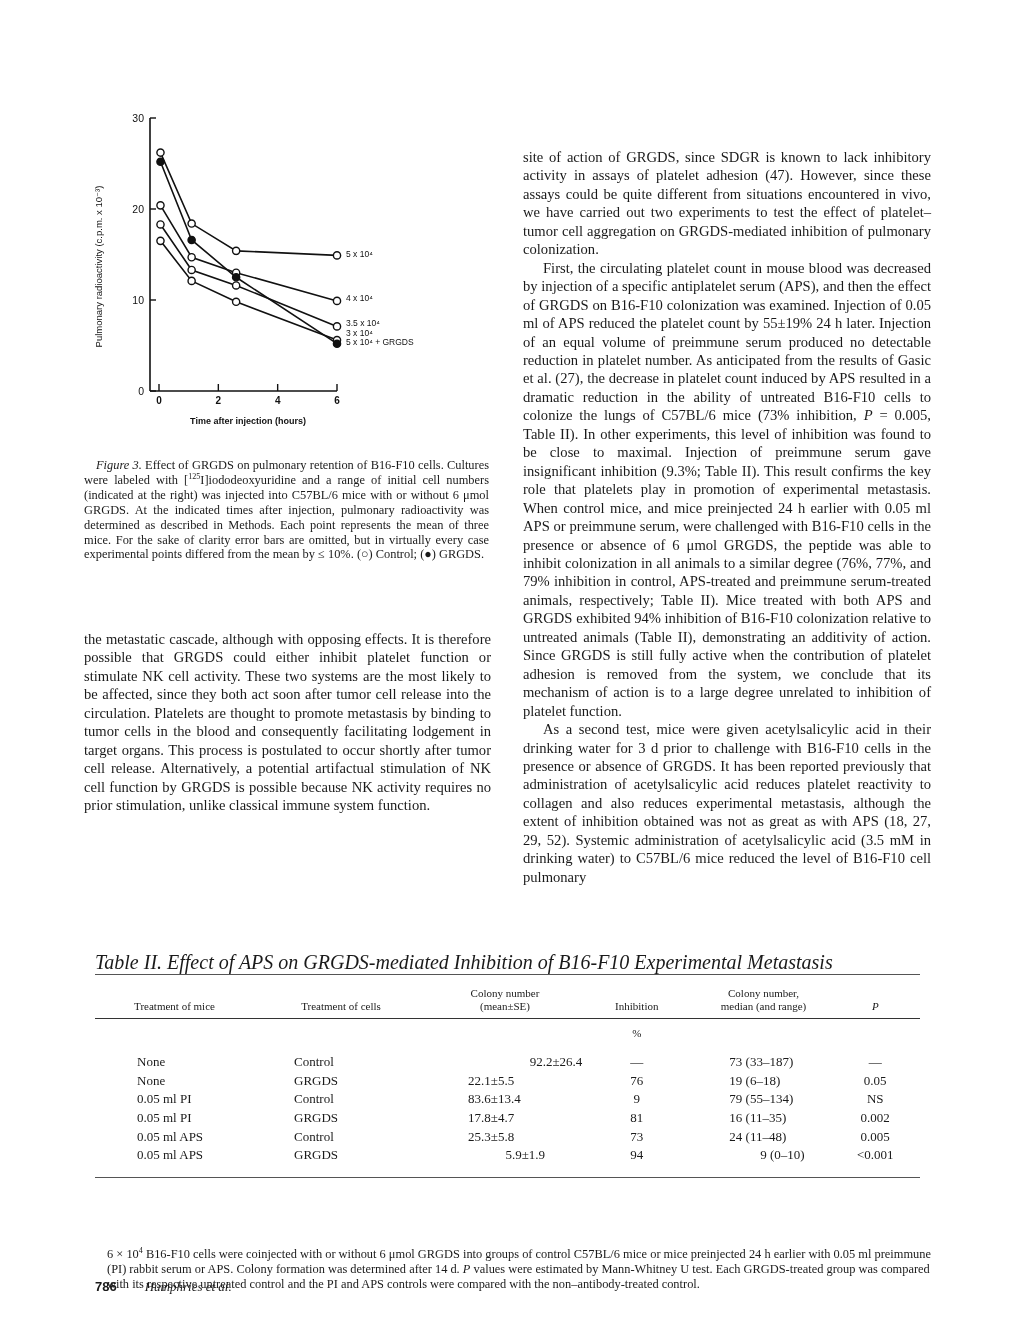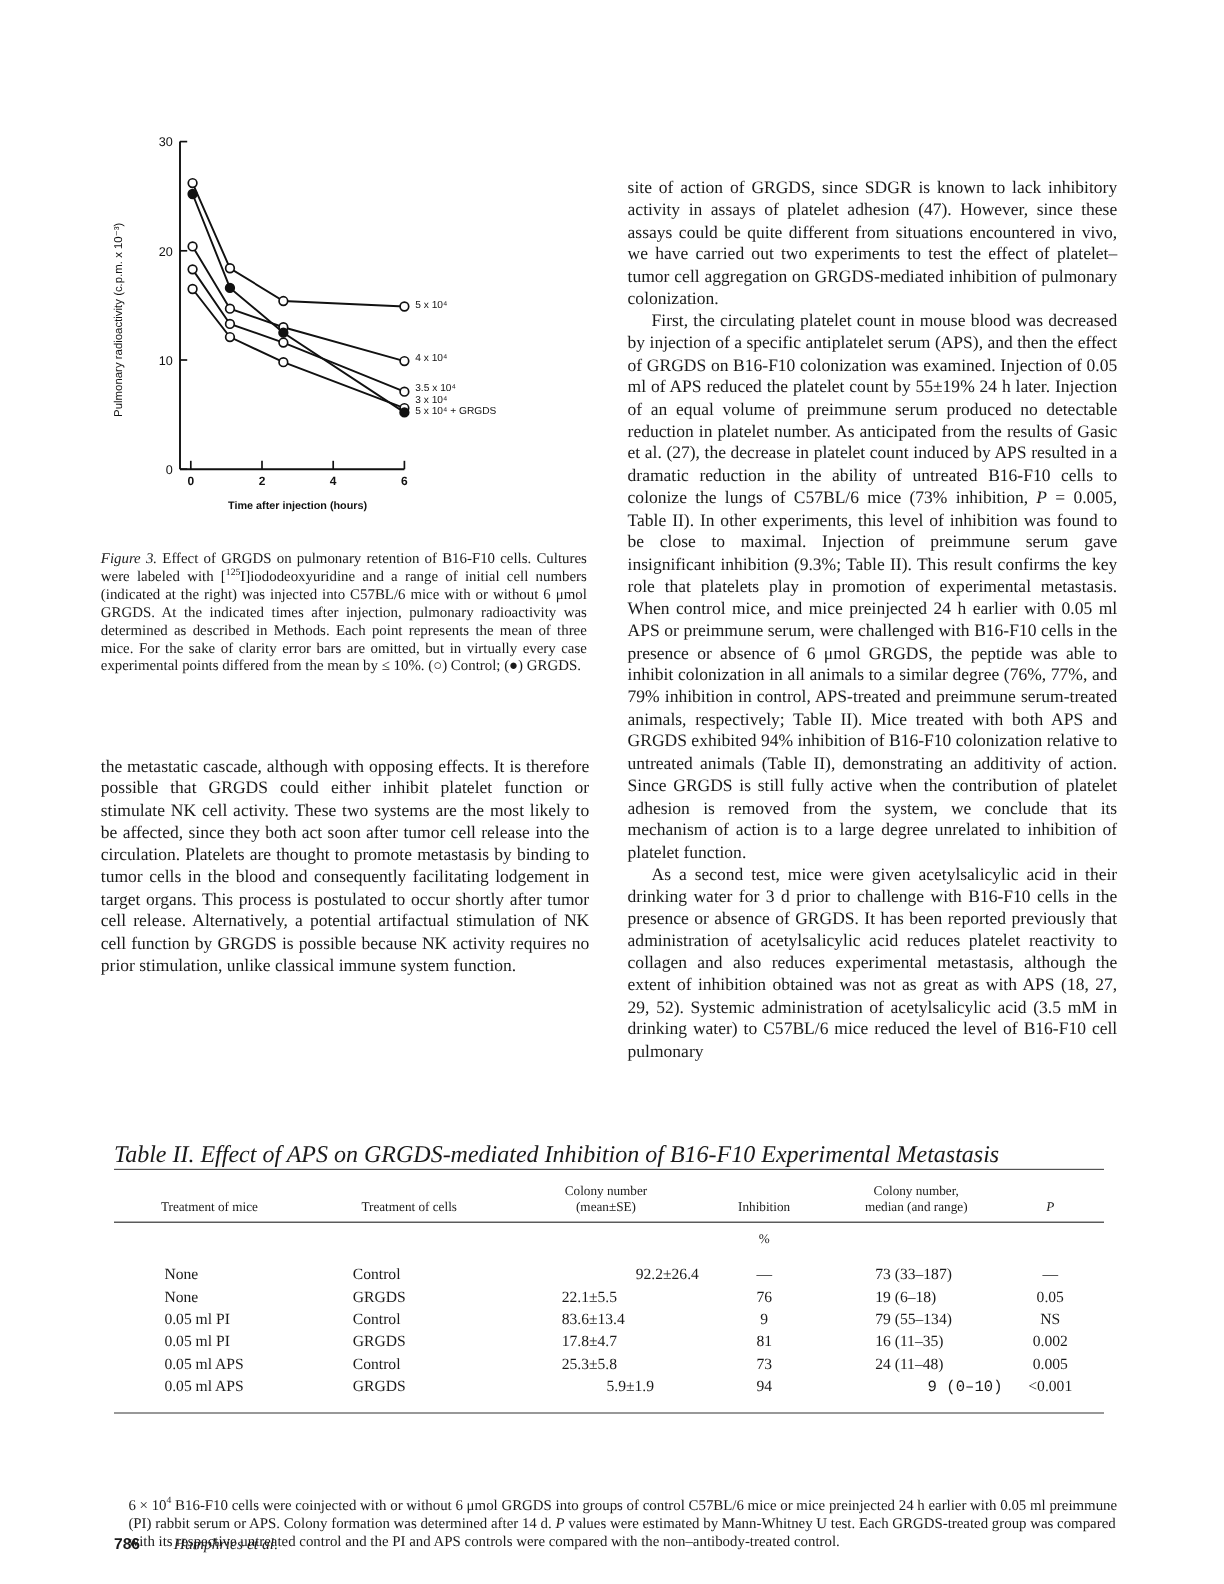--- a/index.html
+++ b/index.html
@@ -3,21 +3,21 @@
 <meta charset="utf-8">
 <style>
   html, body { margin:0; padding:0; background:#ffffff; }
   body { width:1020px; height:1320px; position:relative; overflow:hidden;
          font-family:"Liberation Serif", "DejaVu Serif", serif; color:#1a1a1a; }
   .abs { position:absolute; }
   .col-text { font-size:14.6px; line-height:18.45px; text-align:justify; }
   .col-text p { margin:0; }
   .col-text p.indent { text-indent:20px; }
   .caption { font-size:12.4px; line-height:14.9px; text-align:justify; }
-  .caption .fig-label { font-style:italic; }
+  .caption .fig-label { font-style:italic;margin-left:12px; }
   sup { font-size:0.65em; line-height:0; vertical-align:super; }
   .chart-svg text { font-family:"Liberation Sans", "DejaVu Sans", sans-serif; fill:#111; }
   .table-title { font-style:italic; font-size:20px; }
   table.data { border-collapse:collapse; font-size:13px; width:820px; }
   table.data th { font-weight:normal; font-size:11px; line-height:12.5px; vertical-align:bottom; padding:0 0 6px 0; }
   table.data td { padding:0; height:18.6px; }
   .rule-top { border-top:1.6px solid #555; }
   .rule-mid { border-top:1.3px solid #333; }
   .rule-bot { border-top:1.6px solid #555; }
   .footnote { font-size:12.4px; line-height:15.2px; }
@@ -180,21 +180,21 @@
           <td style="text-align: left; padding-left: 40px;">25.3±5.8</td>
           <td style="text-align: center; padding-left: 0px;">73</td>
           <td style="text-align: left; padding-left: 38px;">24 (11–48)</td>
           <td style="text-align: center; padding-left: 0px;">0.005</td>
         </tr>
         <tr>
           <td style="text-align: left; padding-left: 42px;">0.05 ml APS</td>
           <td style="text-align: left; padding-left: 40px;">GRGDS</td>
           <td style="text-align: center; padding-left: 40px;">5.9±1.9</td>
           <td style="text-align: center; padding-left: 0px;">94</td>
-          <td style="text-align: right; padding-left: 38px; font-family: Liberation Mono, monospace;">9 (0–10)</td>
+          <td style="text-align: center; padding-left: 38px;">9 (0–10)</td>
           <td style="text-align: center; padding-left: 0px;">&lt;0.001</td>
         </tr>
       </tbody>
   </table>
   <div class="rule-bot" style="width:825px; margin-top:12px;"></div>
 </div>
 
 <div class="abs footnote" style="left:95px; top:1247px; width:830px;margin-left:12px;">
   <span>6 × 10</span><sup>4</sup><span> B16-F10 cells were coinjected with or without 6 μmol GRGDS into groups of control C57BL/6 mice or mice preinjected 24 h earlier with 0.05 ml preimmune (PI) rabbit serum or APS. Colony formation was determined after 14 d. </span><i>P</i><span> values were estimated by Mann-Whitney U test. Each GRGDS-treated group was compared with its respective untreated control and the PI and APS controls were compared with the non–antibody-treated control.</span>
 </div>

